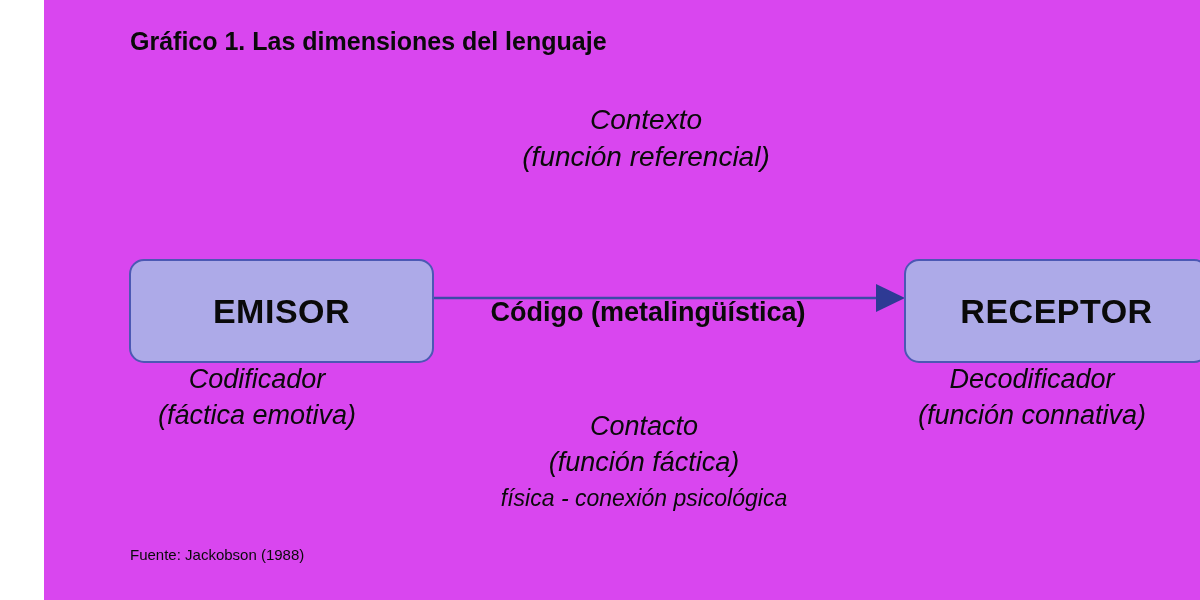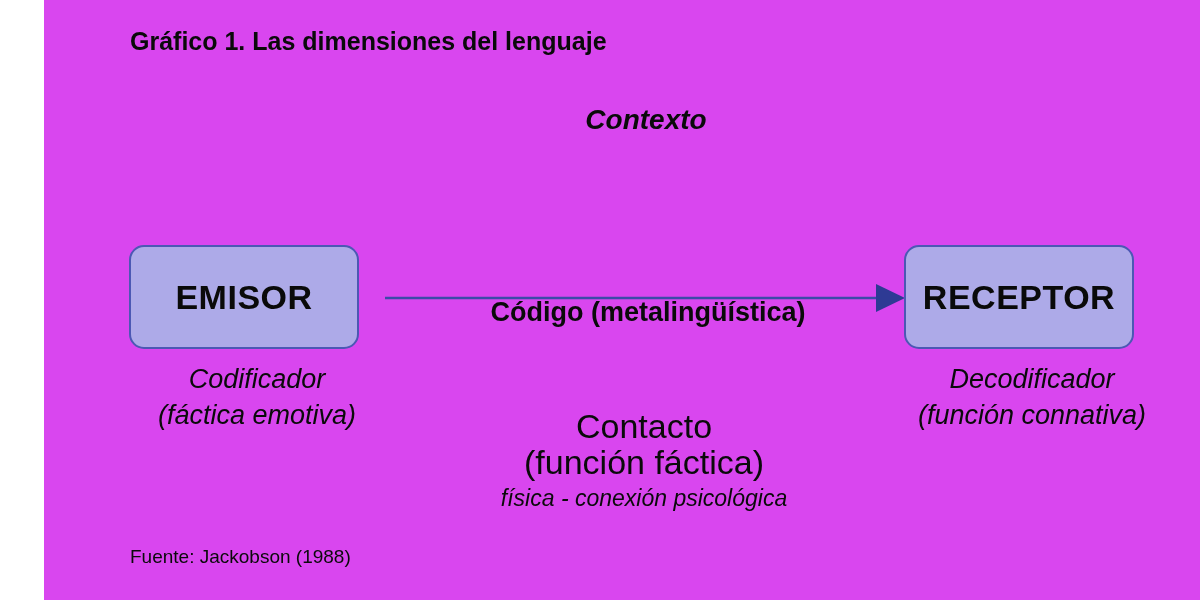--- a/index.html
+++ b/index.html
@@ -30,25 +30,25 @@
     font-weight: bold;
     white-space: nowrap;
   }
 
   .italic-block {
     font-style: italic;
     font-size: 28px;
     line-height: 37px;
   }
 
-  .context-block { left: 602px; top: 101px; font-weight: bold; }
+  .context-block { left: 602px; top: 101px; }
 
   .node-box {
-    width: 230px; height: 104px;
-    top: 245px;
+    width: 305px; height: 104px;
+    top: 259px;
     background: var(--box-fill);
     border: 2.5px solid var(--box-border);
     border-radius: 15px;
     display: flex;
     align-items: center;
     justify-content: center;
   }
   .node-box .node-label {
     font-size: 34px;
     font-weight: bold;
@@ -73,38 +73,39 @@
 
   .role-block {
     font-style: italic;
     font-size: 27px;
     line-height: 36px;
   }
   .codificador-block   { left: 213px; top: 361px; }
   .decodificador-block { left: 988px; top: 361px; }
 
   .contacto-block { left: 600px; top: 408px; }
-  .contacto-block .big-line { font-size: 34px; line-height: 36px; }
+  .contacto-block .big-line { font-style: italic; font-size: 27px; line-height: 36px; }
   .contacto-block .small-line { font-style: italic; font-size: 23px; line-height: 32px; margin-top: 2px; }
 
   .source-note {
     left: 86px; top: 546px;
-    font-size: 19px;
+    font-size: 15px;
     white-space: nowrap;
   }
 </style>
 </head>
 <body>
 
 <div class="canvas">
 
   <div class="abs fig-title">Gráfico 1. Las dimensiones del lenguaje</div>
 
   <div class="abs centered italic-block context-block">
     <div>Contexto</div>
+    <div>(función referencial)</div>
   </div>
 
   <svg class="abs arrow-svg" viewBox="0 0 1200 600" aria-hidden="true">
     <line x1="341" y1="298" x2="835" y2="298" stroke="var(--arrow-line)" stroke-width="2.3"></line>
     <polygon points="832,284 832,312 861,298" fill="var(--arrow-head)"></polygon>
   </svg>
 
   <div class="abs node-box emisor-box">
     <div class="node-label">EMISOR</div>
   </div>

